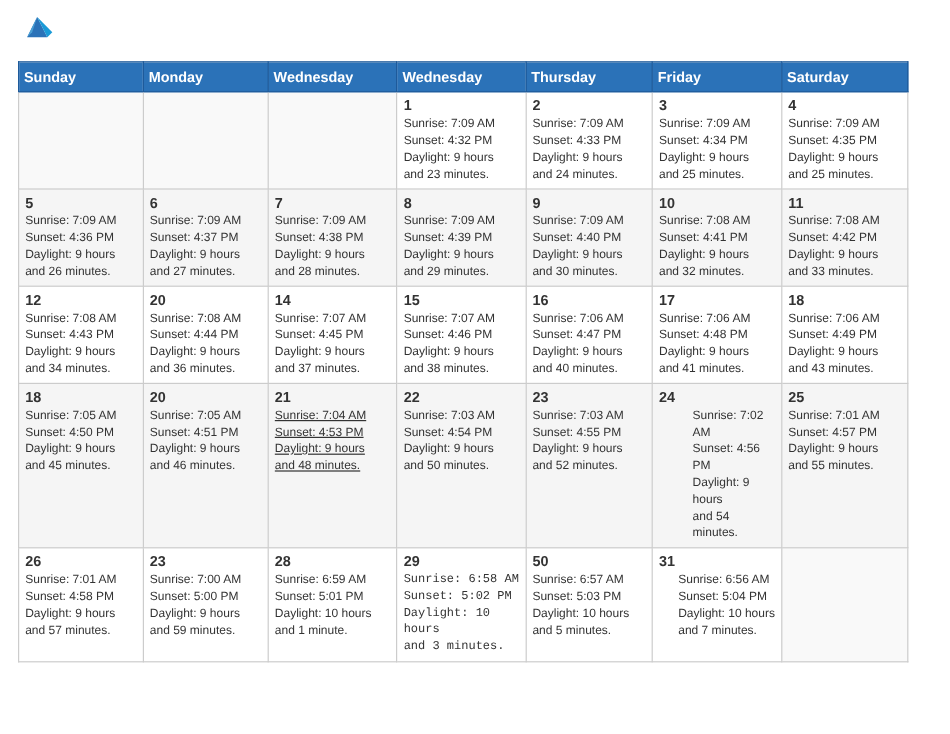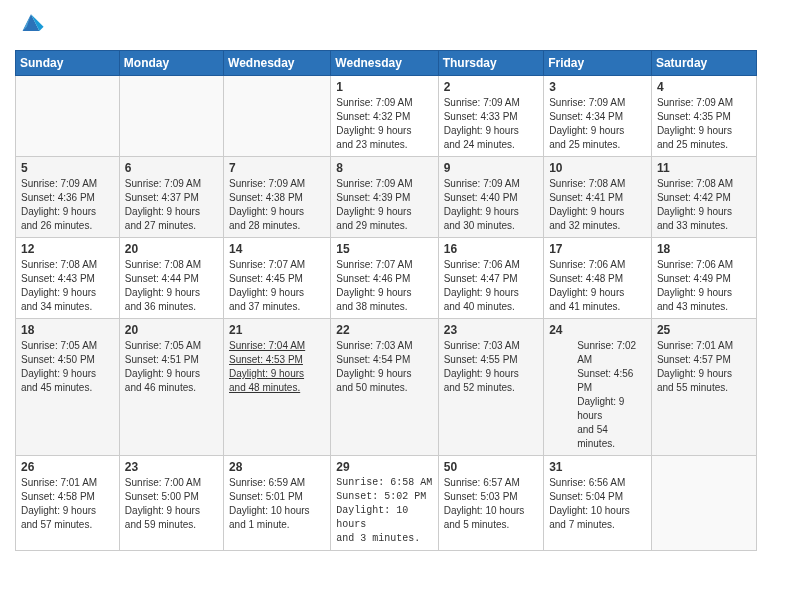--- a/index.html
+++ b/index.html
@@ -351,21 +351,21 @@
           </td>
           <td>
             <span class="day-num">50</span>
             <div class="day-info" style="white-space: pre-line;">Sunrise: 6:57 AM
 Sunset: 5:03 PM
 Daylight: 10 hours
 and 5 minutes.</div>
           </td>
           <td>
             <span class="day-num">31</span>
-            <div class="day-info" style="white-space: pre-line;">Sunrise: 6:56 AM
+            <div class="day-info" style="white-space: pre-line; margin-left: 16px;">Sunrise: 6:56 AM
 Sunset: 5:04 PM
 Daylight: 10 hours
 and 7 minutes.</div>
           </td>
           <td class="empty-cell"></td>
         </tr>
       </tbody>
   </table>
 </div>
 

